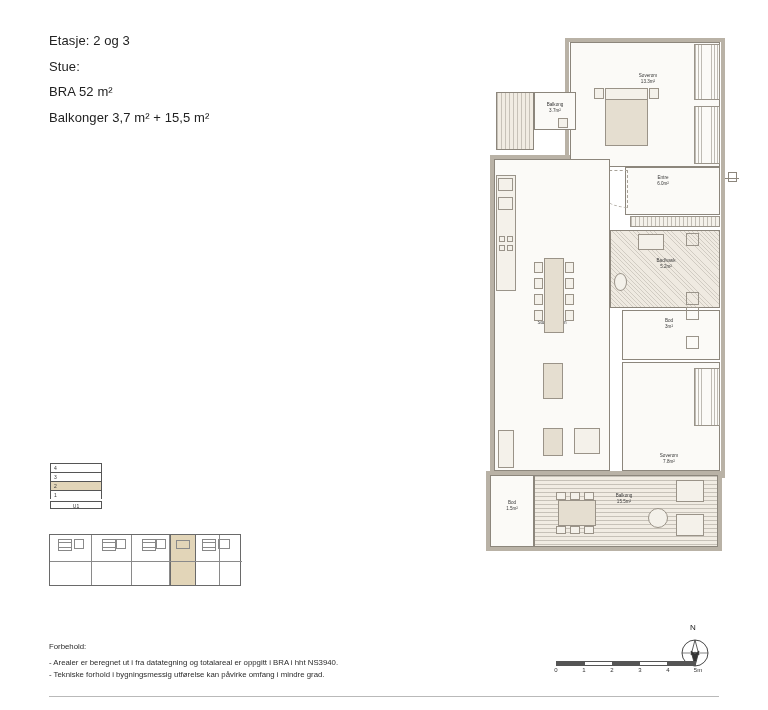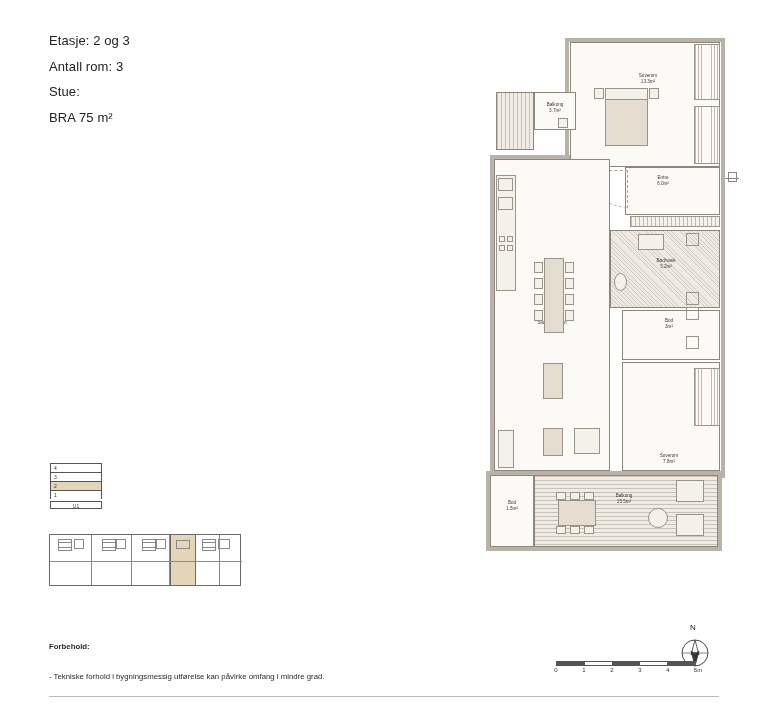--- a/index.html
+++ b/index.html
@@ -113,21 +113,21 @@
   
   .disclaimer {
     position: absolute;
     left: 49px;
     top: 641px;
     width: 420px;
     font-size: 7.8px;
     line-height: 12.5px;
     color: #2b2b2b;
   }
-  .disclaimer .head { font-weight: bold; margin-bottom: 17px; }
+  .disclaimer .head { font-weight: normal; margin-bottom: 3px; }
 
   .footer-rule {
     position: absolute;
     left: 49px;
     top: 696px;
     width: 670px;
     height: 1px;
     background: #b9b9b9;
   }
 
@@ -256,23 +256,23 @@
     border: 0.6px dashed #a8a298;
     border-radius: 0 0 0 0;
     box-sizing: border-box;
   }
 </style>
 </head>
 <body>
 
 <div class="info-col">
   <div class="spec-line">Etasje: 2 og 3</div>
-  <div class="spec-line">Antall rom: 3</div>
   <div class="spec-line">Stue:</div>
-  <div class="spec-line">BRA 75 m²</div>
+  <div class="spec-line">BRA 52 m²</div>
+  <div class="spec-line">Balkonger 3,7 m² + 15,5 m²</div>
 </div>
 
 <div class="floor-stack">
   <div class="row">4</div>
   <div class="row">3</div>
   <div class="row active">2</div>
   <div class="row">1</div>
   <div class="base">U1</div>
 </div>
 
@@ -409,20 +409,21 @@
   <div class="furn light" style="left:86px; top:496px; width:10px; height:8px;"></div>
   <div class="furn light" style="left:100px; top:496px; width:10px; height:8px;"></div>
   <div class="furn light" style="left:114px; top:496px; width:10px; height:8px;"></div>
   <div class="furn light round" style="left:178px; top:478px; width:20px; height:20px;"></div>
   <div class="furn light" style="left:206px; top:450px; width:28px; height:22px;"></div>
   <div class="furn light" style="left:206px; top:484px; width:28px; height:22px;"></div>
 </div>
 
 <div class="disclaimer">
   <div class="head">Forbehold:</div>
+  <div>- Arealer er beregnet ut i fra datategning og totalareal er oppgitt i BRA i hht NS3940.</div>
   <div>- Tekniske forhold i bygningsmessig utførelse kan påvirke omfang i mindre grad.</div>
 </div>
 
 <div class="footer-rule"></div>
 
 <div class="compass">
   <span class="lbl">N</span>
   <svg width="40" height="40" viewBox="0 0 40 40">
     <circle cx="20" cy="20" r="13" fill="none" stroke="#333" stroke-width="0.9"></circle>
     <polygon points="20,7 24,22 20,19 16,22" fill="#ffffff" stroke="#333" stroke-width="0.8"></polygon>

